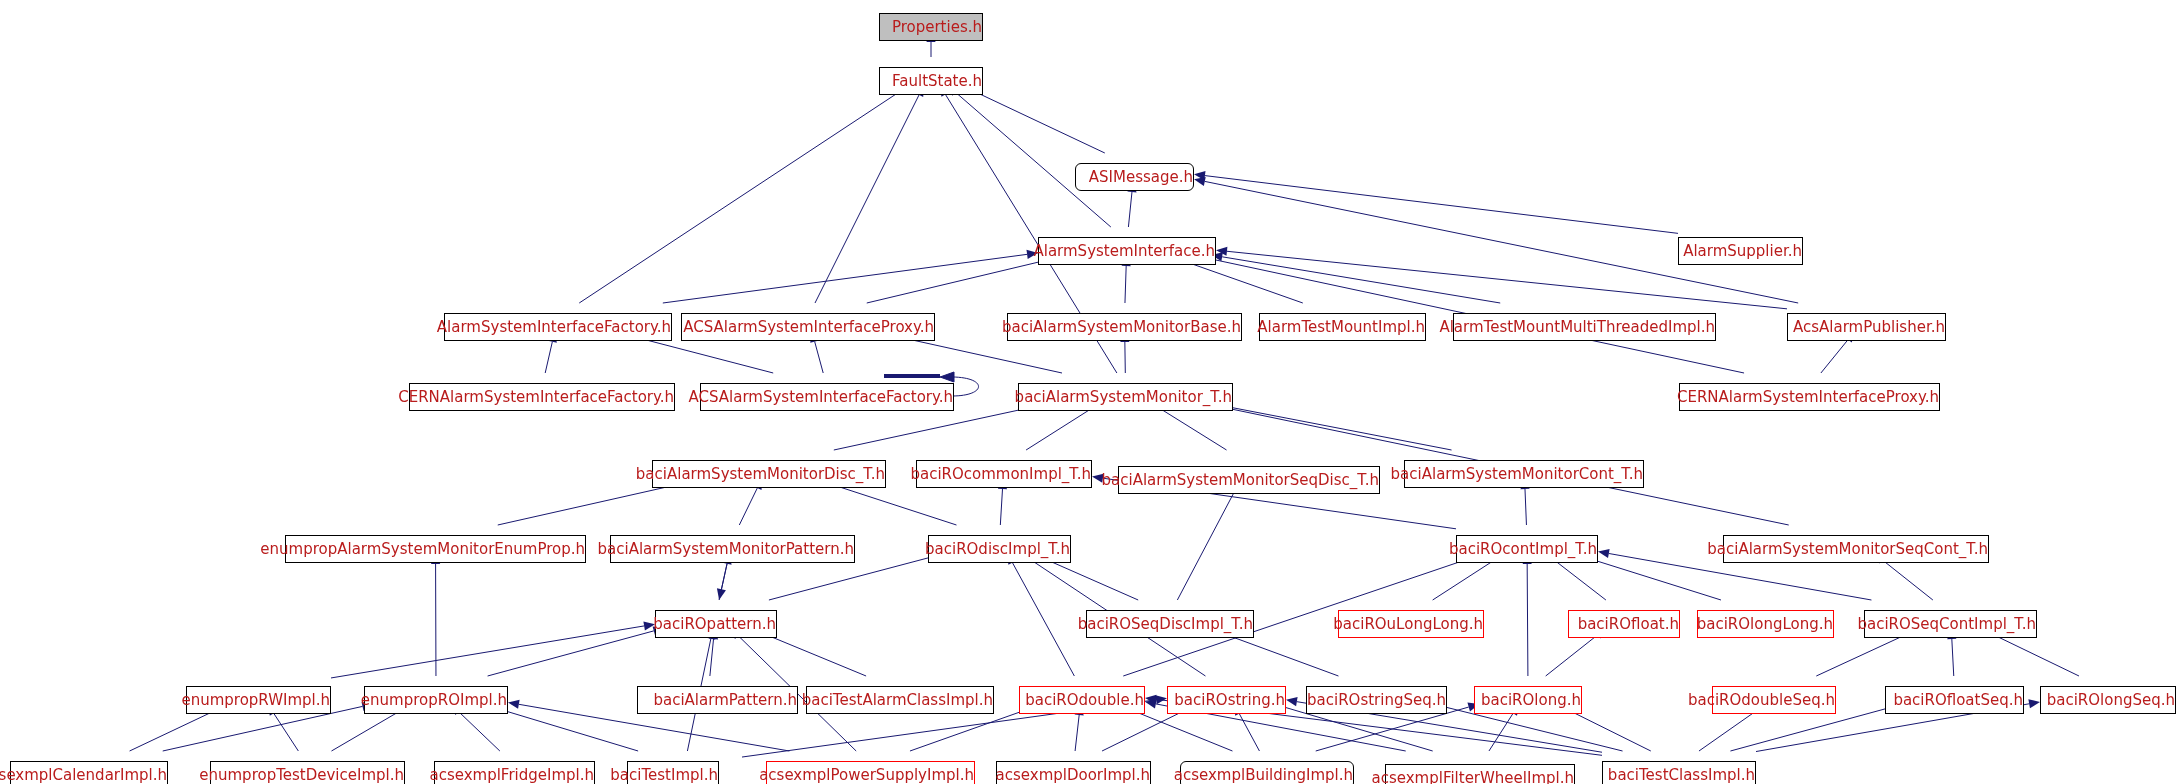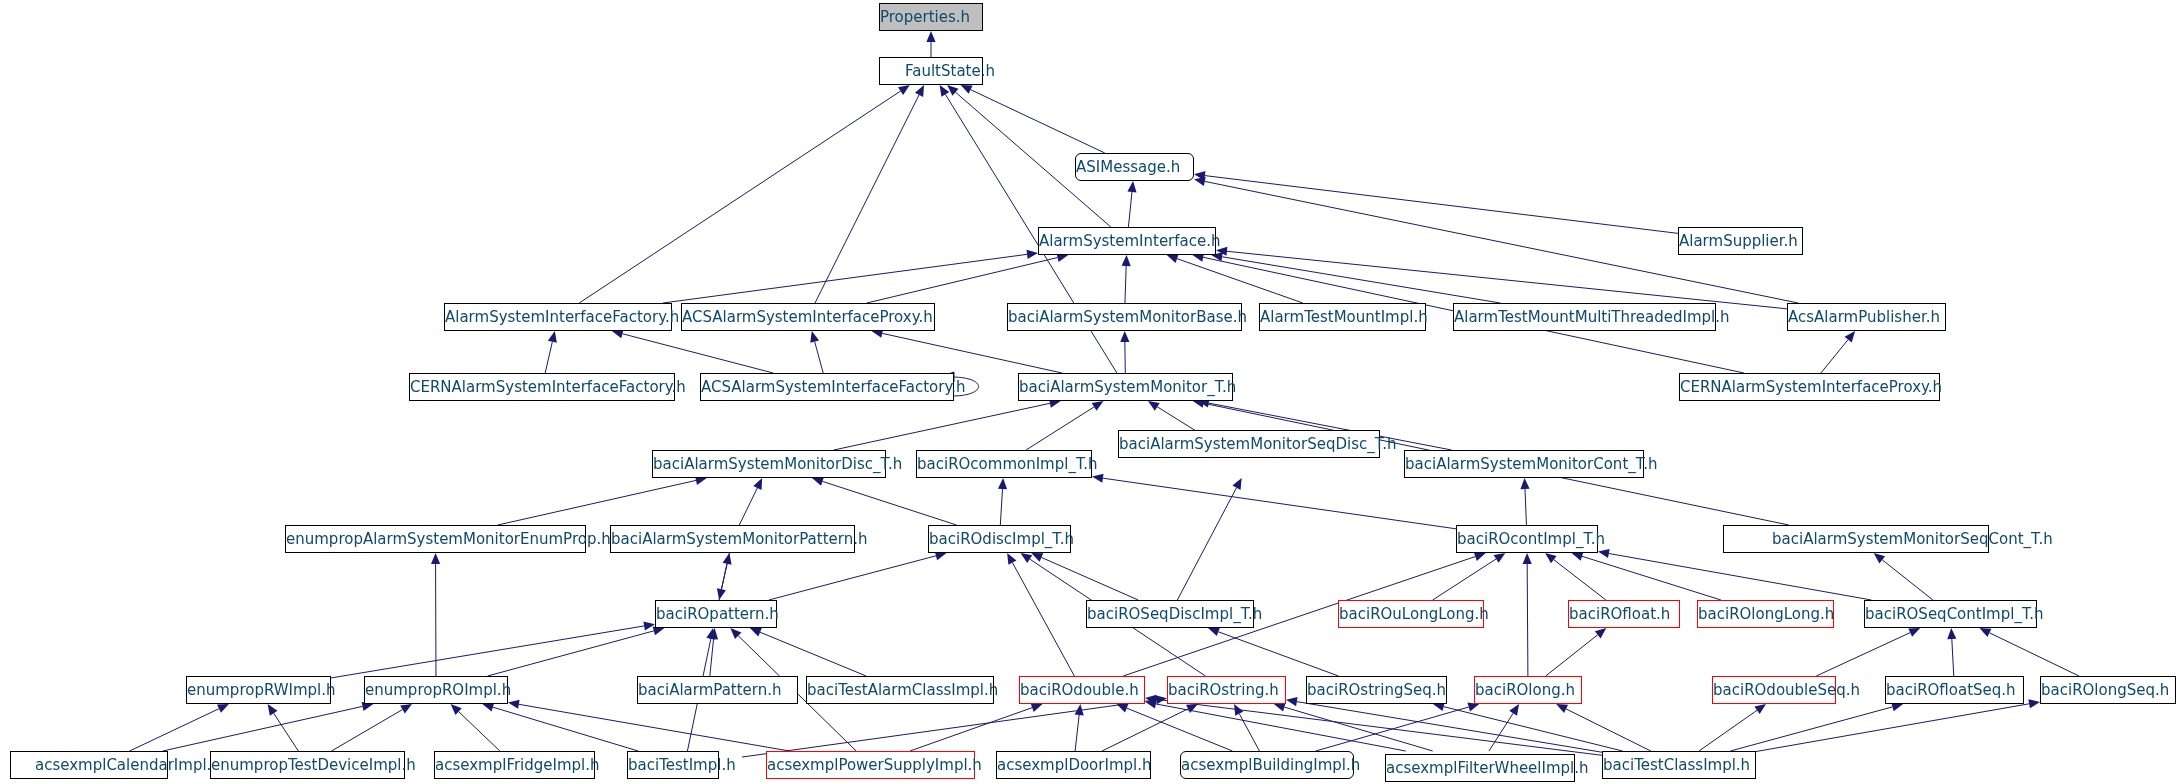--- a/index.html
+++ b/index.html
@@ -11,29 +11,30 @@
     background:#ffffff;
     font-family:"DejaVu Sans","Liberation Sans",sans-serif;
     overflow:hidden;
   }
   #edges{position:absolute;left:0;top:0;width:2179px;height:784px;}
   .node{
     position:absolute;
     box-sizing:border-box;
     border:1px solid #000000;
     background:#ffffff;
-    color:#0c4a6e;
+    color:#b91c1c;
     display:flex;
     align-items:center;
-    justify-content:flex-start;
+    justify-content:flex-end;
     font-size:15px;
     line-height:1;
     white-space:nowrap;
     letter-spacing:0px;
     z-index:2;
+    margin-top:10px;
   }
   .node.red{border-color:#ff0000;}
   .node.root{background:#bfbfbf;border-color:#000000;}
   .node span{pointer-events:none;}
 </style>
 </head>
 <body>
 
 <div id="canvas">
   <svg id="edges" xmlns="http://www.w3.org/2000/svg">
@@ -252,21 +253,21 @@
       </div>
       <div class="node" style="left: 1679px; top: 373px; width: 261px; height: 28px;">
         <span>CERNAlarmSystemInterfaceProxy.h</span>
       </div>
       <div class="node" style="left: 652px; top: 450px; width: 234px; height: 28px;">
         <span>baciAlarmSystemMonitorDisc_T.h</span>
       </div>
       <div class="node" style="left: 916px; top: 450px; width: 176px; height: 28px;">
         <span>baciROcommonImpl_T.h</span>
       </div>
-      <div class="node" style="left: 1118px; top: 430px; width: 262px; height: 28px;">
+      <div class="node" style="left: 1118px; top: 456px; width: 262px; height: 28px;">
         <span>baciAlarmSystemMonitorSeqDisc_T.h</span>
       </div>
       <div class="node" style="left: 1404px; top: 450px; width: 240px; height: 28px;">
         <span>baciAlarmSystemMonitorCont_T.h</span>
       </div>
       <div class="node" style="left: 285px; top: 525px; width: 301px; height: 28px;">
         <span>enumpropAlarmSystemMonitorEnumProp.h</span>
       </div>
       <div class="node" style="left: 610px; top: 525px; width: 245px; height: 28px;">
         <span>baciAlarmSystemMonitorPattern.h</span>

